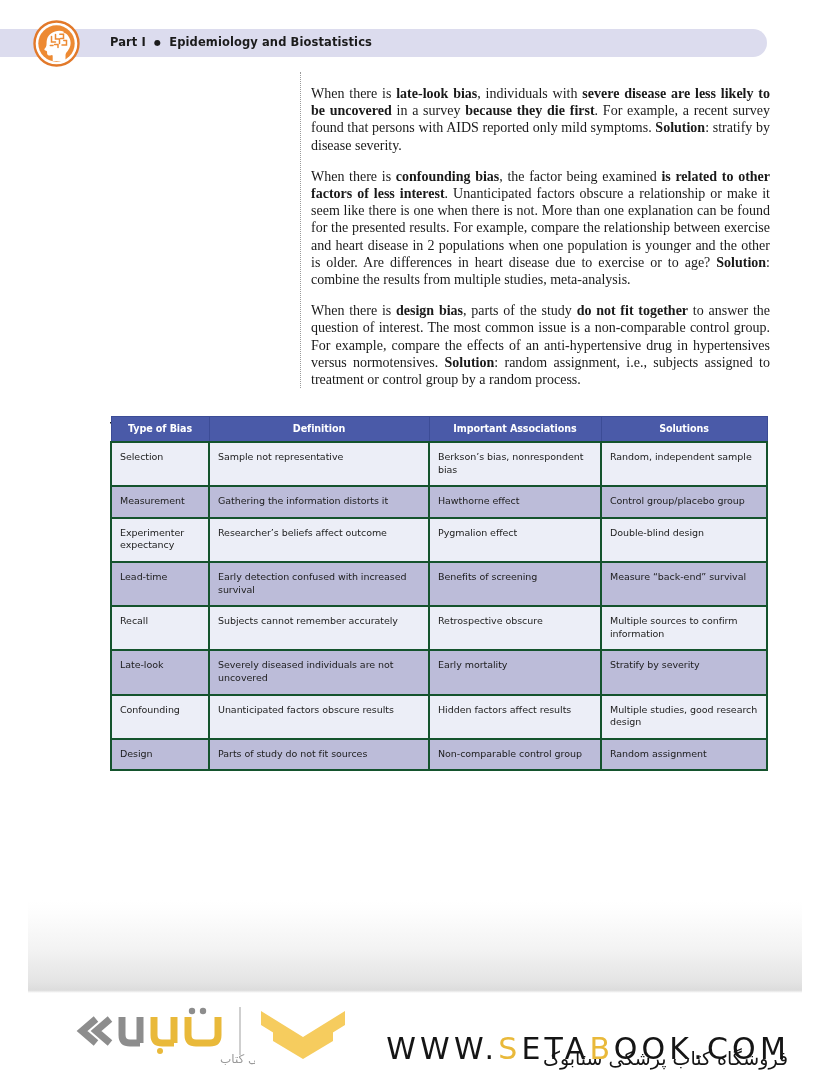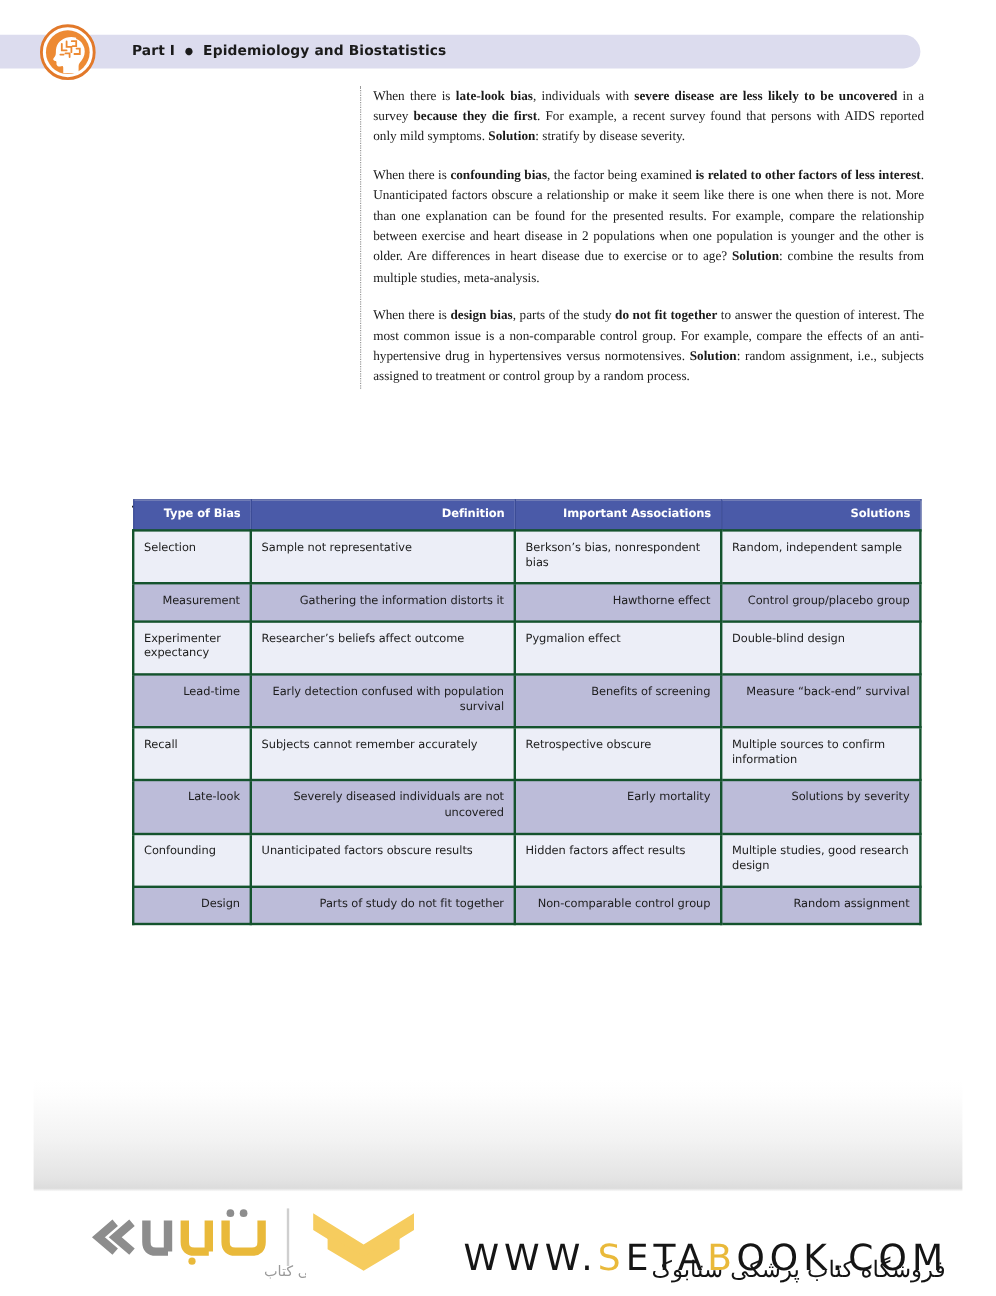--- a/index.html
+++ b/index.html
@@ -49,23 +49,23 @@
   .text-col {
     position: absolute;
     left: 300px;
     top: 72px;
     width: 470px;
     border-left: 1px dotted #9a9a9a;
     padding-left: 10px;
     box-sizing: border-box;
   }
   .text-col p {
-    margin: 0 0 14px 0;
+    margin: 13px 0 14px 0;
     font-family: "Liberation Serif", serif;
-    font-size: 11px;
+    font-size: 14px;
     line-height: 17.2px;
     color: #1a1a1a;
     text-align: justify;
     text-justify: inter-word;
     hyphens: none;
   }
   .text-col p:last-child { margin-bottom: 0; }
   .text-col b { font-weight: bold; }
 
   
@@ -91,37 +91,37 @@
   .bias-table col.c1 { width: 98px; }
   .bias-table col.c2 { width: 220px; }
   .bias-table col.c3 { width: 172px; }
   .bias-table col.c4 { width: 166px; }
 
   .bias-table thead th {
     background: #4a5aa8;
     color: #ffffff;
     font-size: 9.6px;
     font-weight: bold;
-    text-align: right;
+    text-align: center;
     padding: 6px 8px 7px 8px;
     border: 1px solid #3c4c96;
     letter-spacing: -0.1px;
     vertical-align: middle;
   }
   .bias-table tbody td {
     font-size: 9.5px;
     color: #1c1c1c;
     padding: 8px 8px 9px 8px;
     border: 2px solid #14532d;
     vertical-align: top;
     line-height: 12.6px;
     letter-spacing: -0.05px;
   }
   .bias-table tbody tr.row-light td { background: #eceef7; }
-  .bias-table tbody tr.row-dark  td { background: #bcbcd9; text-align: right; }
+  .bias-table tbody tr.row-dark  td { background: #bcbcd9; }
 
   
   .page-shadow {
     position: absolute;
     left: 28px;
     top: 900px;
     width: 774px;
     height: 93px;
     background: linear-gradient(to bottom,
                 #ffffff 0%, #fdfdfd 14%, #f3f3f3 52%,
@@ -246,45 +246,45 @@
         <td>Control group/placebo group</td>
       </tr>
       <tr class="row-light">
         <td>Experimenter expectancy</td>
         <td>Researcher’s beliefs affect outcome</td>
         <td>Pygmalion effect</td>
         <td>Double-blind design</td>
       </tr>
       <tr class="row-dark">
         <td>Lead-time</td>
-        <td>Early detection confused with population survival</td>
+        <td>Early detection confused with increased survival</td>
         <td>Benefits of screening</td>
         <td>Measure “back-end” survival</td>
       </tr>
       <tr class="row-light">
         <td>Recall</td>
         <td>Subjects cannot remember accurately</td>
         <td>Retrospective obscure</td>
         <td>Multiple sources to confirm information</td>
       </tr>
       <tr class="row-dark">
         <td>Late-look</td>
         <td>Severely diseased individuals are not uncovered</td>
         <td>Early mortality</td>
-        <td>Solutions by severity</td>
+        <td>Stratify by severity</td>
       </tr>
       <tr class="row-light">
         <td>Confounding</td>
         <td>Unanticipated factors obscure results</td>
         <td>Hidden factors affect results</td>
         <td>Multiple studies, good research design</td>
       </tr>
       <tr class="row-dark">
         <td>Design</td>
-        <td>Parts of study do not fit together</td>
+        <td>Parts of study do not fit sources</td>
         <td>Non-comparable control group</td>
         <td>Random assignment</td>
       </tr>
     </tbody>
 </table>
 
 <div class="page-shadow"></div>
 
 <div class="footer">
 

